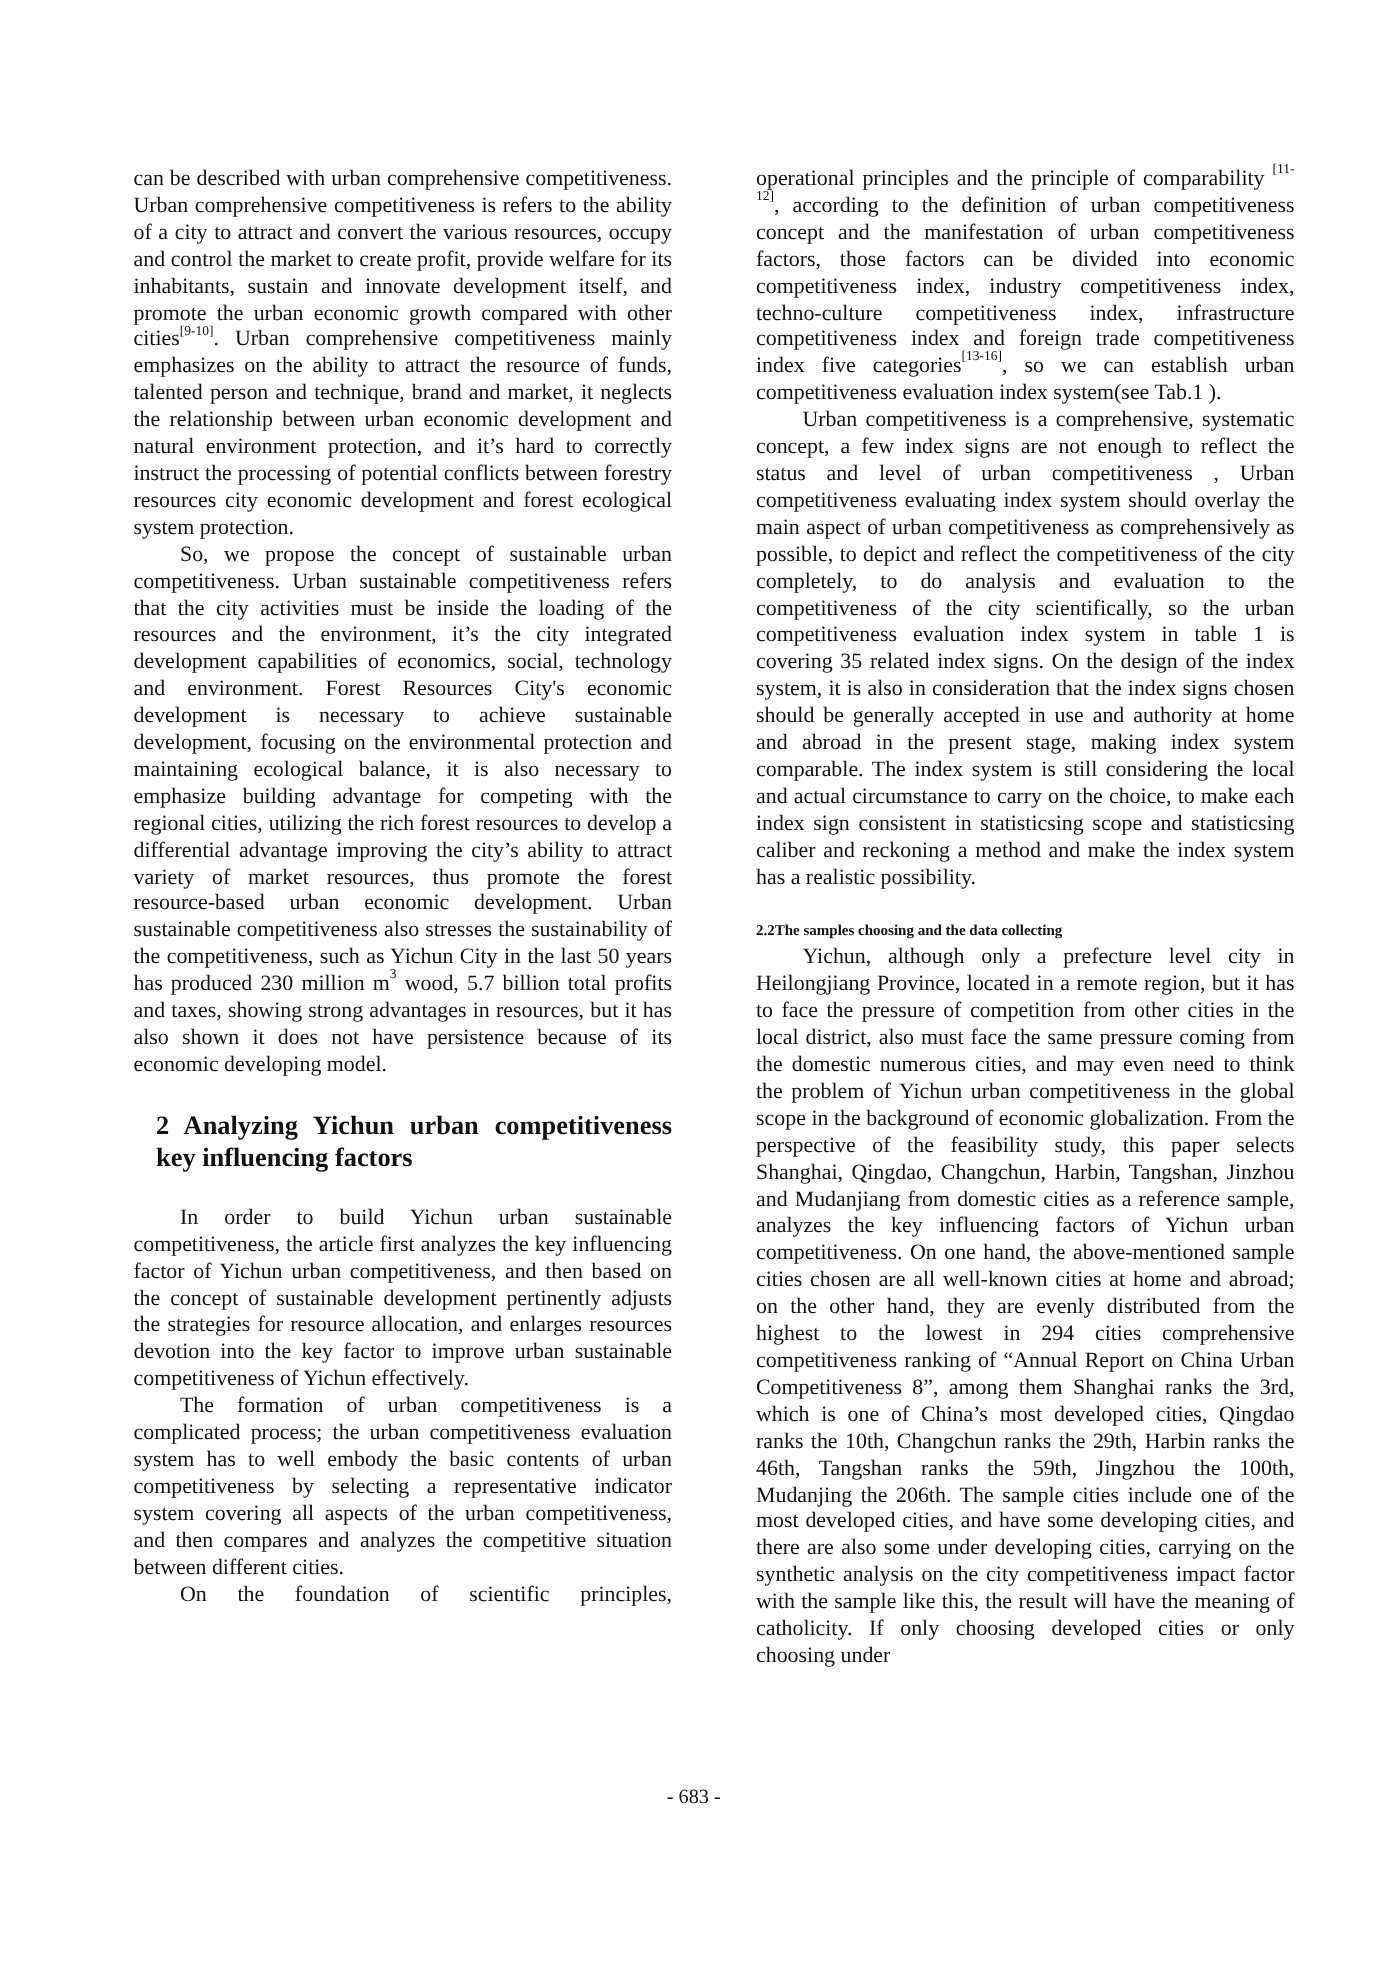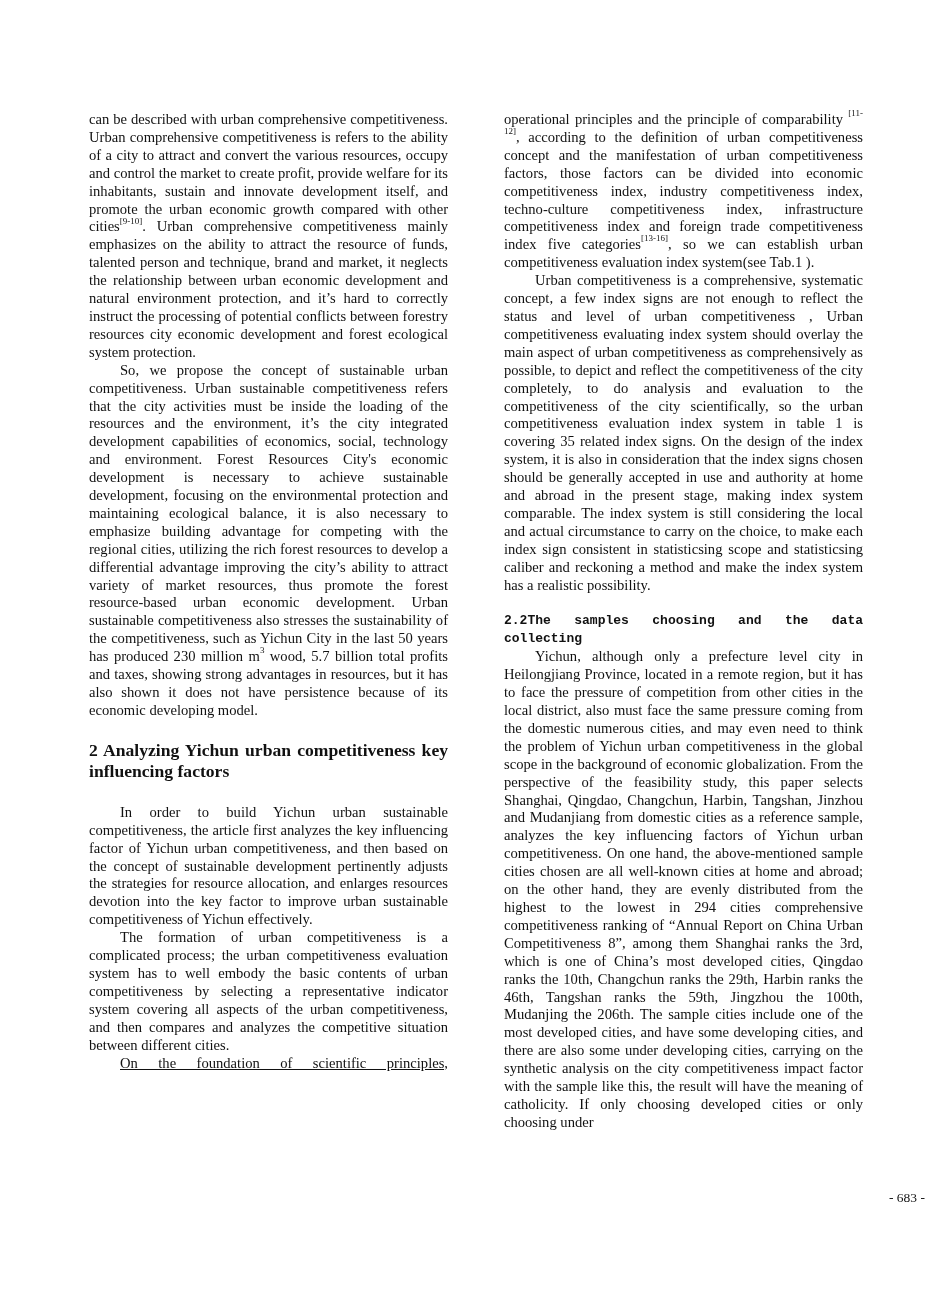--- a/index.html
+++ b/index.html
@@ -42,58 +42,58 @@
     line-height: 0;
     position: relative;
     top: -2px;
     vertical-align: super;
   }
   h2.section {
     font-family: "Liberation Serif", "DejaVu Serif", serif;
     font-weight: bold;
     font-size: 17.6px;
     line-height: 21.5px;
-    margin: 20px 0 21px 0;
+    margin: 20px 0 21px 15px;
     text-align: justify;
   }
   h3.subsection {
-    font-family: Liberation Mono, monospace;
+    font-family: Liberation Serif, serif;
     font-weight: bold;
-    font-size: 13px;
+    font-size: 10px;
     line-height: 17.9px;
     margin: 18px 0 0 0;
     text-align: justify;
   }
   .page-number {
     position: absolute;
     top: 1190px;
     left: 0;
     width: 925px;
-    text-align: right;
+    text-align: center;
     font-size: 13.5px;
   }
 </style>
 </head>
 <body>
 
 <div class="page">
 
   <div class="col col-left">
     <p class="noind"><span>can be described with urban comprehensive competitiveness. Urban comprehensive competitiveness is refers to the ability of a city to attract and convert the various resources, occupy and control the market to create profit, provide welfare for its inhabitants, sustain and innovate development itself, and promote the urban economic growth compared with other cities</span><sup>[9-10]</sup><span>. Urban comprehensive competitiveness mainly emphasizes on the ability to attract the resource of funds, talented person and technique, brand and market, it neglects the relationship between urban economic development and natural environment protection, and it’s hard to correctly instruct the processing of potential conflicts between forestry resources city economic development and forest ecological system protection.</span></p>
 
     <p class="indent"><span>So, we propose the concept of sustainable urban competitiveness. Urban sustainable competitiveness refers that the city activities must be inside the loading of the resources and the environment, it’s the city integrated development capabilities of economics, social, technology and environment. Forest Resources City's economic development is necessary to achieve sustainable development, focusing on the environmental protection and maintaining ecological balance, it is also necessary to emphasize building advantage for competing with the regional cities, utilizing the rich forest resources to develop a differential advantage improving the city’s ability to attract variety of market resources, thus promote the forest resource-based urban economic development. Urban sustainable competitiveness also stresses the sustainability of the competitiveness, such as Yichun City in the last 50 years has produced 230 million m</span><sup>3</sup><span> wood, 5.7 billion total profits and taxes, showing strong advantages in resources, but it has also shown it does not have persistence because of its economic developing model.</span></p>
 
     <h2 class="section">2 Analyzing Yichun urban competitiveness key influencing factors</h2>
 
     <p class="indent">In order to build Yichun urban sustainable competitiveness, the article first analyzes the key influencing factor of Yichun urban competitiveness, and then based on the concept of sustainable development pertinently adjusts the strategies for resource allocation, and enlarges resources devotion into the key factor to improve urban sustainable competitiveness of Yichun effectively.</p>
 
 
     <p class="indent">The formation of urban competitiveness is a complicated process; the urban competitiveness evaluation system has to well embody the basic contents of urban competitiveness by selecting a representative indicator system covering all aspects of the urban competitiveness, and then compares and analyzes the competitive situation between different cities.</p>
 
-    <p class="indent" style="text-align-last: justify; text-decoration: underline;">On the foundation of scientific principles,</p>
+    <p class="indent" style="text-align-last: justify;">On the foundation of scientific principles,</p>
   </div>
 
   <div class="col col-right">
     <p class="noind"><span>operational principles and the principle of comparability </span><sup>[11-12]</sup><span>, according to the definition of urban competitiveness concept and the manifestation of urban competitiveness factors, those factors can be divided into economic competitiveness index, industry competitiveness index, techno-culture competitiveness index, infrastructure competitiveness index and foreign trade competitiveness index five categories</span><sup>[13-16]</sup><span>, so we can establish urban competitiveness evaluation index system(see Tab.1 ).</span></p>
 
     <p class="indent">Urban competitiveness is a comprehensive, systematic concept, a few index signs are not enough to reflect the status and level of urban competitiveness , Urban competitiveness evaluating index system should overlay the main aspect of urban competitiveness as comprehensively as possible, to depict and reflect the competitiveness of the city completely, to do analysis and evaluation to the competitiveness of the city scientifically, so the urban competitiveness evaluation index system in table 1 is covering 35 related index signs. On the design of the index system, it is also in consideration that the index signs chosen should be generally accepted in use and authority at home and abroad in the present stage, making index system comparable. The index system is still considering the local and actual circumstance to carry on the choice, to make each index sign consistent in statisticsing scope and statisticsing caliber and reckoning a method and make the index system has a realistic possibility.</p>
 
     <h3 class="subsection">2.2The samples choosing and the data collecting</h3>
 
     <p class="indent">Yichun, although only a prefecture level city in Heilongjiang Province, located in a remote region, but it has to face the pressure of competition from other cities in the local district, also must face the same pressure coming from the domestic numerous cities, and may even need to think the problem of Yichun urban competitiveness in the global scope in the background of economic globalization. From the perspective of the feasibility study, this paper selects Shanghai, Qingdao, Changchun, Harbin, Tangshan, Jinzhou and Mudanjiang from domestic cities as a reference sample, analyzes the key influencing factors of Yichun urban competitiveness. On one hand, the above-mentioned sample cities chosen are all well-known cities at home and abroad; on the other hand, they are evenly distributed from the highest to the lowest in 294 cities comprehensive competitiveness ranking of “Annual Report on China Urban Competitiveness 8”, among them Shanghai ranks the 3rd, which is one of China’s most developed cities, Qingdao ranks the 10th, Changchun ranks the 29th, Harbin ranks the 46th, Tangshan ranks the 59th, Jingzhou the 100th, Mudanjing the 206th. The sample cities include one of the most developed cities, and have some developing cities, and there are also some under developing cities, carrying on the synthetic analysis on the city competitiveness impact factor with the sample like this, the result will have the meaning of catholicity. If only choosing developed cities or only choosing under</p>

